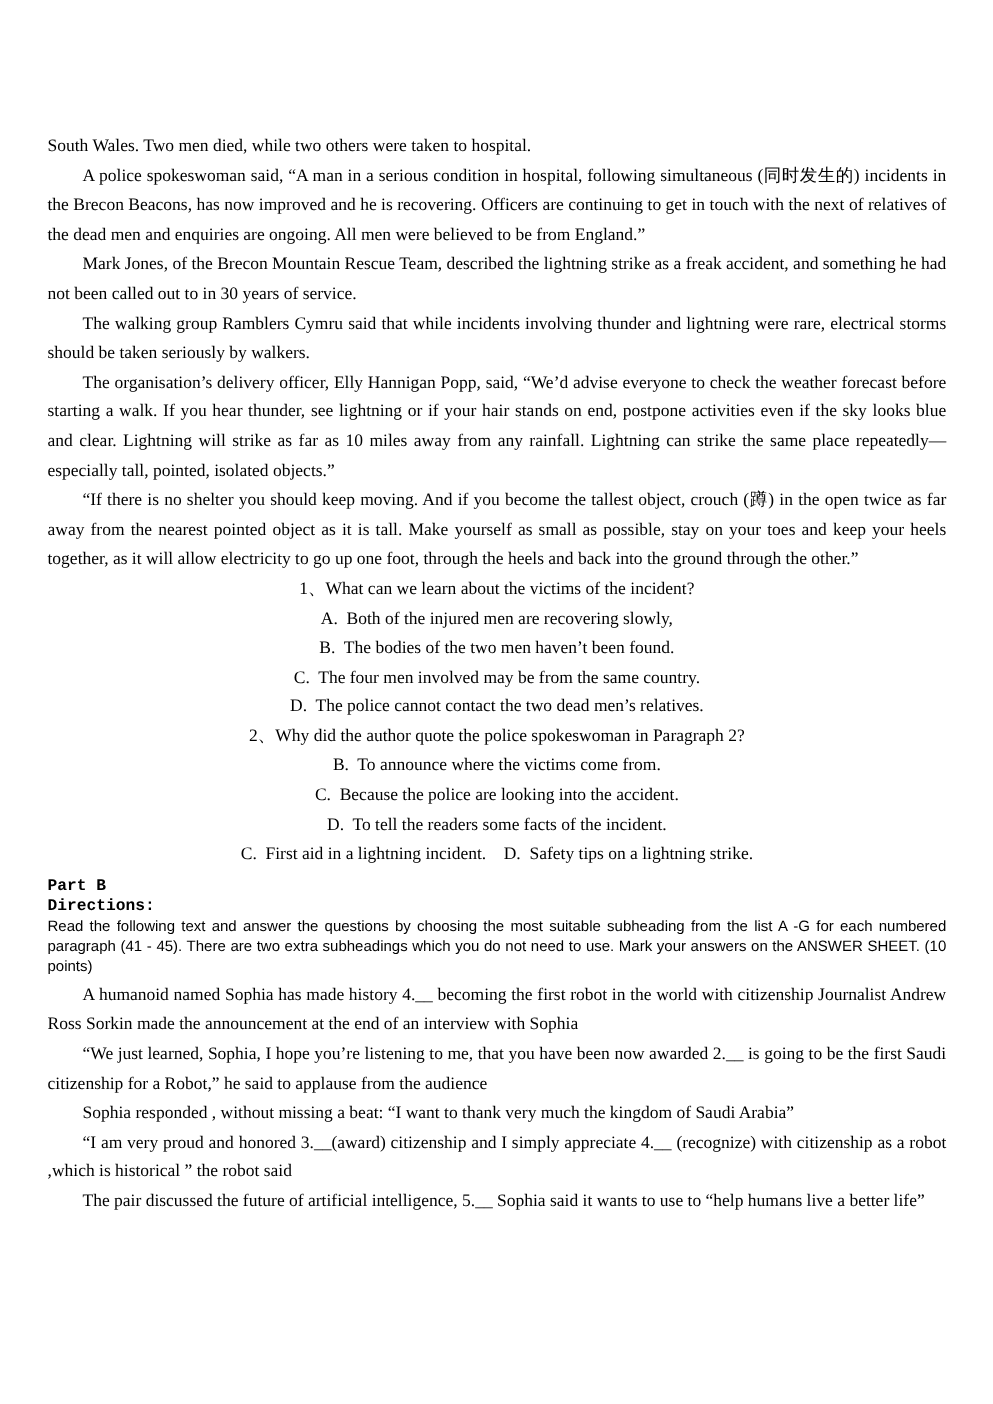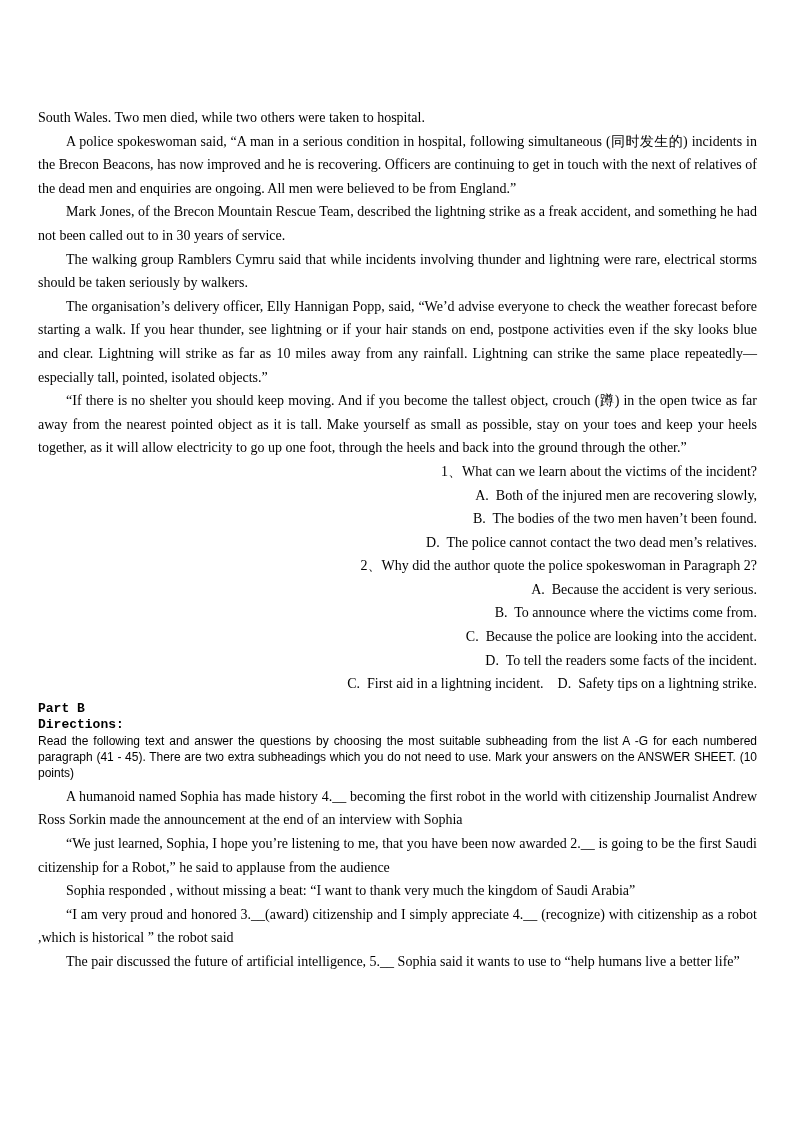--- a/index.html
+++ b/index.html
@@ -24,21 +24,21 @@
     font-size: 14px;
     line-height: 23.6px;
     text-align: justify;
     text-justify: inter-word;
   }
   .ind { text-indent: 28px; }
   .q {
     font-size: 14px;
     line-height: 23.6px;
     white-space: pre-wrap;
-    text-align: right;
+    text-align: center;
   }
   .mh {
     font-family: "Liberation Mono", "DejaVu Sans Mono", monospace;
     font-weight: 700;
     font-size: 13px;
     line-height: 16px;
   }
   .mt {
     font-family: Liberation Sans, sans-serif;
     font-size: 12px;
@@ -60,24 +60,24 @@
     <p class="b ind">Mark Jones, of the Brecon Mountain Rescue Team, described the lightning strike as a freak accident, and something he had not been called out to in 30 years of service.</p>
     <p class="b ind">The walking group Ramblers Cymru said that while incidents involving thunder and lightning were rare, electrical storms should be taken seriously by walkers.</p>
     <p class="b ind">The organisation’s delivery officer, Elly Hannigan Popp, said, “We’d advise everyone to check the weather forecast before starting a walk. If you hear thunder, see lightning or if your hair stands on end, postpone activities even if the sky looks blue and clear. Lightning will strike as far as 10 miles away from any rainfall. Lightning can strike the same place repeatedly—especially tall, pointed, isolated objects.”</p>
     <p class="b ind">“If there is no shelter you should keep moving. And if you become the tallest object, crouch (蹲) in the open twice as far away from the nearest pointed object as it is tall. Make yourself as small as possible, stay on your toes and keep your heels together, as it will allow electricity to go up one foot, through the heels and back into the ground through the other.”</p>
   </section>
 
   <section>
     <p class="q">1、What can we learn about the victims of the incident?</p>
     <p class="q">A.  Both of the injured men are recovering slowly,</p>
     <p class="q">B.  The bodies of the two men haven’t been found.</p>
+    <p class="q">C.  The four men involved may be from the same country.</p>
     <p class="q">D.  The police cannot contact the two dead men’s relatives.</p>
 
     <p class="q">2、Why did the author quote the police spokeswoman in Paragraph 2?</p>
-    <p class="q">A.  Because the accident is very serious.</p>
     <p class="q">B.  To announce where the victims come from.</p>
     <p class="q">C.  Because the police are looking into the accident.</p>
     <p class="q">D.  To tell the readers some facts of the incident.</p>
 
     <p class="q">C.  First aid in a lightning incident.    D.  Safety tips on a lightning strike.</p>
   </section>
 
   <section class="partb">
     <p class="mh">Part B</p>
     <p class="mh">Directions:</p>

